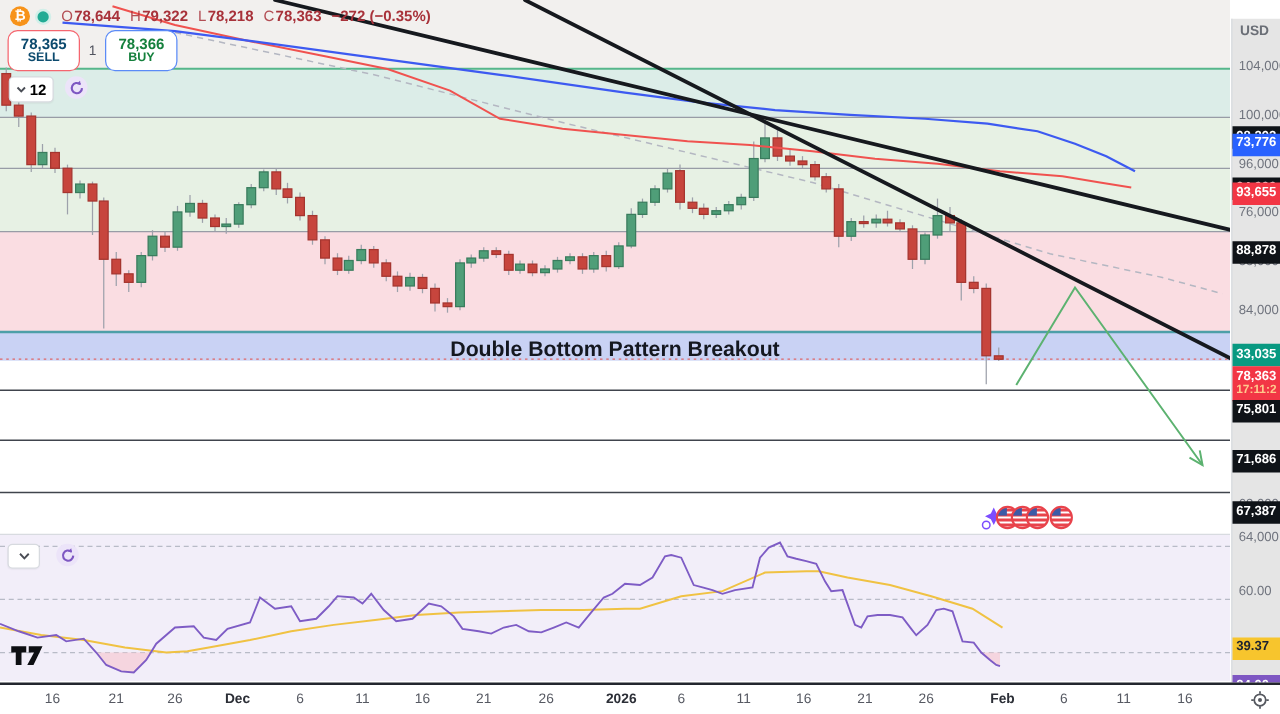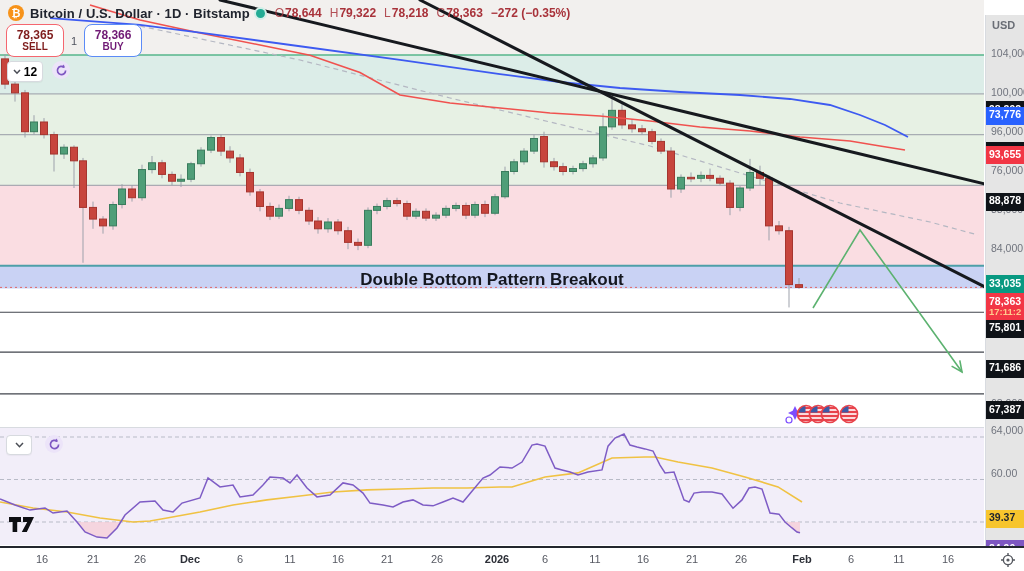--- a/index.html
+++ b/index.html
@@ -9,22 +9,22 @@
   
   #legend{position:absolute;left:8px;top:3px;height:20px;display:flex;align-items:center;gap:6px;white-space:nowrap;z-index:30;}
   #btc-icon{width:16px;height:16px;border-radius:50%;background:#f7931a;color:#fff;font-size:11px;font-weight:bold;display:inline-flex;align-items:center;justify-content:center;}
   #symbol-title{font-size:13px;font-weight:700;color:#20242e;letter-spacing:.1px;cursor:pointer;}
   #status-dot{width:9px;height:9px;border-radius:50%;background:#22ab94;box-shadow:0 0 0 2px #d2efe9;}
   .ohlc{font-size:12px;font-weight:700;color:#a8323a;display:flex;gap:8px;margin-left:4px;}
   .ohlc .lbl{opacity:.85;font-weight:400;margin-right:1px;}
   
   #order-panel{position:absolute;left:6px;top:24px;display:flex;align-items:center;z-index:30;}
   .trade-btn{width:56px;height:31px;border-radius:8px;background:#fff;display:flex;flex-direction:column;align-items:center;justify-content:center;line-height:1.05;cursor:pointer;}
-  #sell-btn{border:1.5px solid #f5666f;color:#7f1d1d;text-align:center;}
-  #buy-btn{border:1.5px solid #5b8bf7;color:#701a75;}
+  #sell-btn{border:1.5px solid #f5666f;color:#0c4a6e;text-align:center;}
+  #buy-btn{border:1.5px solid #5b8bf7;color:#15803d;}
   .trade-price{font-size:12px;font-weight:700;}
   .trade-lbl{font-size:10px;font-weight:700;}
   #spread{font-size:11px;color:#50535e;margin:0 7px;}
   
   .mini-btn{position:absolute;background:#fff;border:1px solid #d7dadf;border-radius:4px;display:flex;align-items:center;justify-content:center;gap:3px;z-index:30;cursor:pointer;box-shadow:0 1px 1px rgba(0,0,0,.04);}
   #main-dropdown{left:7px;top:61px;width:34px;height:19px;font-size:12px;font-weight:700;color:#000000;}
   #rsi-dropdown{left:6px;top:435px;width:24px;height:18px;}
   .refresh-wrap{position:absolute;width:18px;height:18px;border-radius:50%;background:#ece4f9;display:flex;align-items:center;justify-content:center;z-index:30;cursor:pointer;}
   #main-refresh{left:52px;top:61px;}
   #rsi-refresh{left:45px;top:435px;}
@@ -313,21 +313,20 @@
           <polygon points="785,522 792,527.95 797,531.9875 800,532.8375 800,522" fill="#f6ccd6" opacity="0.75"></polygon>
           <polyline points="0,502.025 33,507.975 67,512.0125 100,517.9625 133,522 150,520.9375 167,517.9625 200,512.0125 233,505 267,499.9 300,496.075 333,492.0375 367,489.9125 400,489.0625 433,488 467,488 500,486.9375 512,486.9375 545,476.95 578,472.9125 612,458.0375 645,456.975 655,456.975 678,462.075 712,468.025 745,476.95 778,486.9375 802,502.025" fill="none" stroke="#f0c243" stroke-width="1.6"></polyline>
           <polyline points="0,499.05 15,505 30,510.1 45,507.975 53,513.075 67,510.95 77,522 85,531.9875 97,537.0875 107,537.9375 117,527.95 125,514.9875 140,502.025 155,500.9625 163,510.1 173,512.0125 182,503.0875 200,497.9875 208,478.0125 220,486.9375 233,485.025 240,496.925 253,495.0125 263,485.025 270,476.95 283,478.0125 290,482.9 297,475.0375 307,488 317,496.925 330,495.0125 343,482.9 353,485.025 363,493.1 370,503.0875 383,505 393,506.9125 403,502.025 413,499.9 423,505 433,505.85 443,502.025 453,497.9875 463,502.025 473,489.9125 483,478.0125 490,475.0375 500,466.9625 512,468.025 522,462.075 532,445.075 537,444.0125 545,446.1375 555,468.025 562,469.9375 570,472.0625 578,475.0375 588,472.0625 602,469.9375 608,446.1375 615,438.0625 624,434.025 630,445.075 637,446.9875 645,448.9 653,451.025 660,465.05 665,472.9125 674,472.0625 684,499.9 689,502.025 694,493.1 702,492.0375 712,492.0375 722,493.95 729,503.0875 733,508.1875 742,499.9 749,488 755,486.9375 762,489.0625 770,513.075 779,514.1375 785,522 792,527.95 797,531.9875 800,532.8375" fill="none" stroke="#7e5cc5" stroke-width="1.5"></polyline>
         </g>
         <line x1="0" y1="427.5" x2="984" y2="427.5" stroke="#d8dbe0" stroke-width="1"></line>
       </svg>
     <div id="pattern-label">Double Bottom Pattern Breakout</div>
 
     <div id="legend">
       <span id="btc-icon">₿</span>
-      <span id="symbol-title">Bitcoin / U.S. Dollar · 1D · Bitstamp</span>
       <span id="status-dot"></span>
       <span class="ohlc">
         <span><span class="lbl">O</span><span>78,644</span></span>
         <span><span class="lbl">H</span><span>79,322</span></span>
         <span><span class="lbl">L</span><span>78,218</span></span>
         <span><span class="lbl">C</span><span>78,363</span></span>
         <span>−272 (−0.35%)</span>
       </span>
     </div>
 

